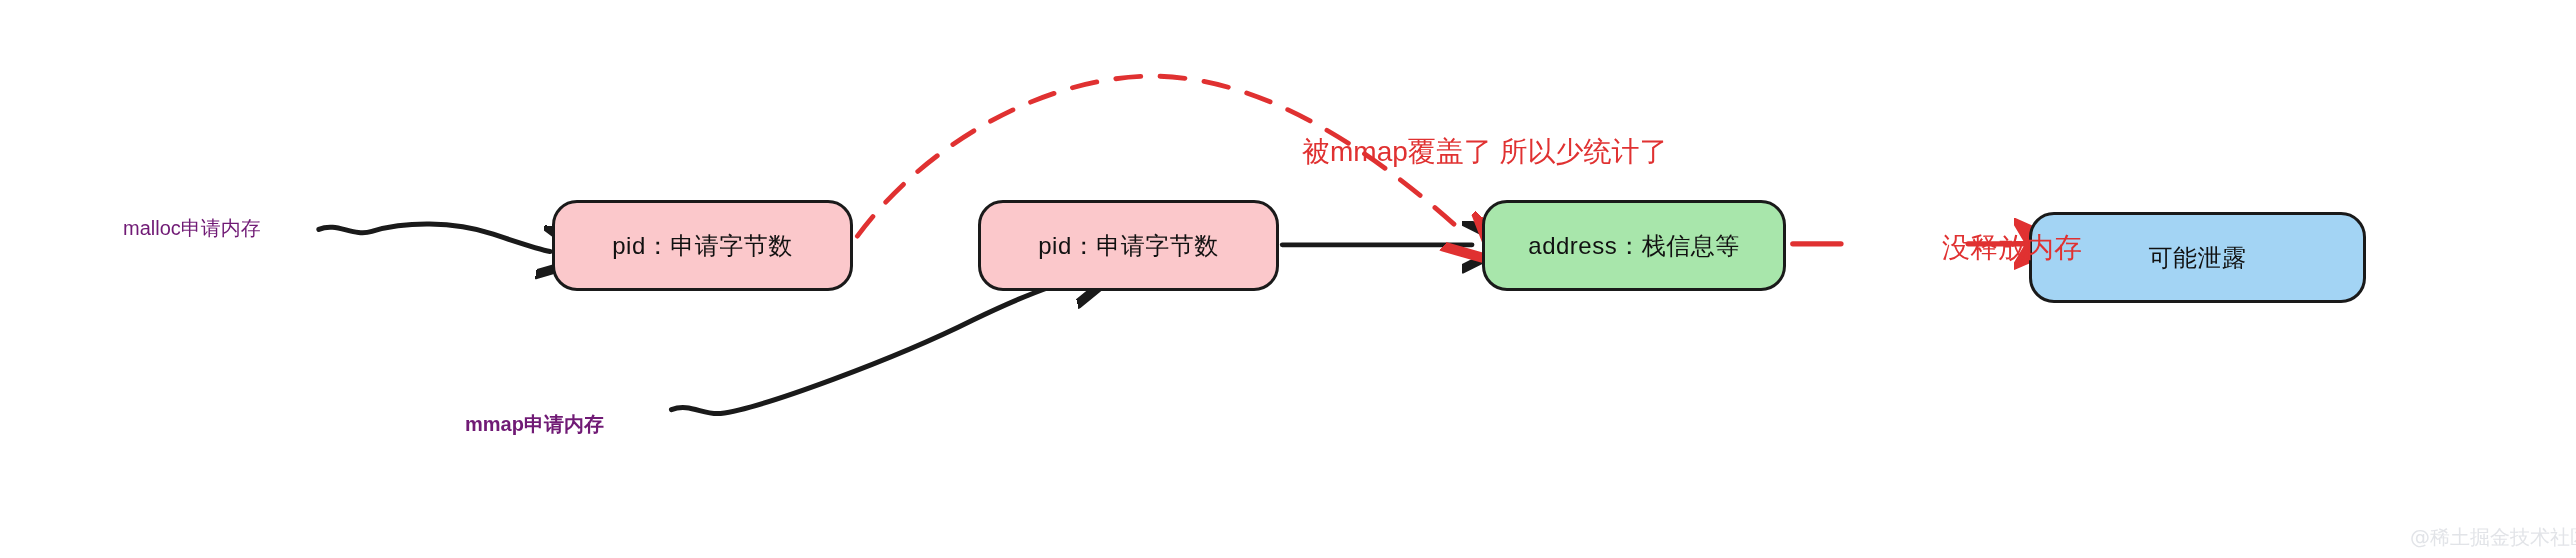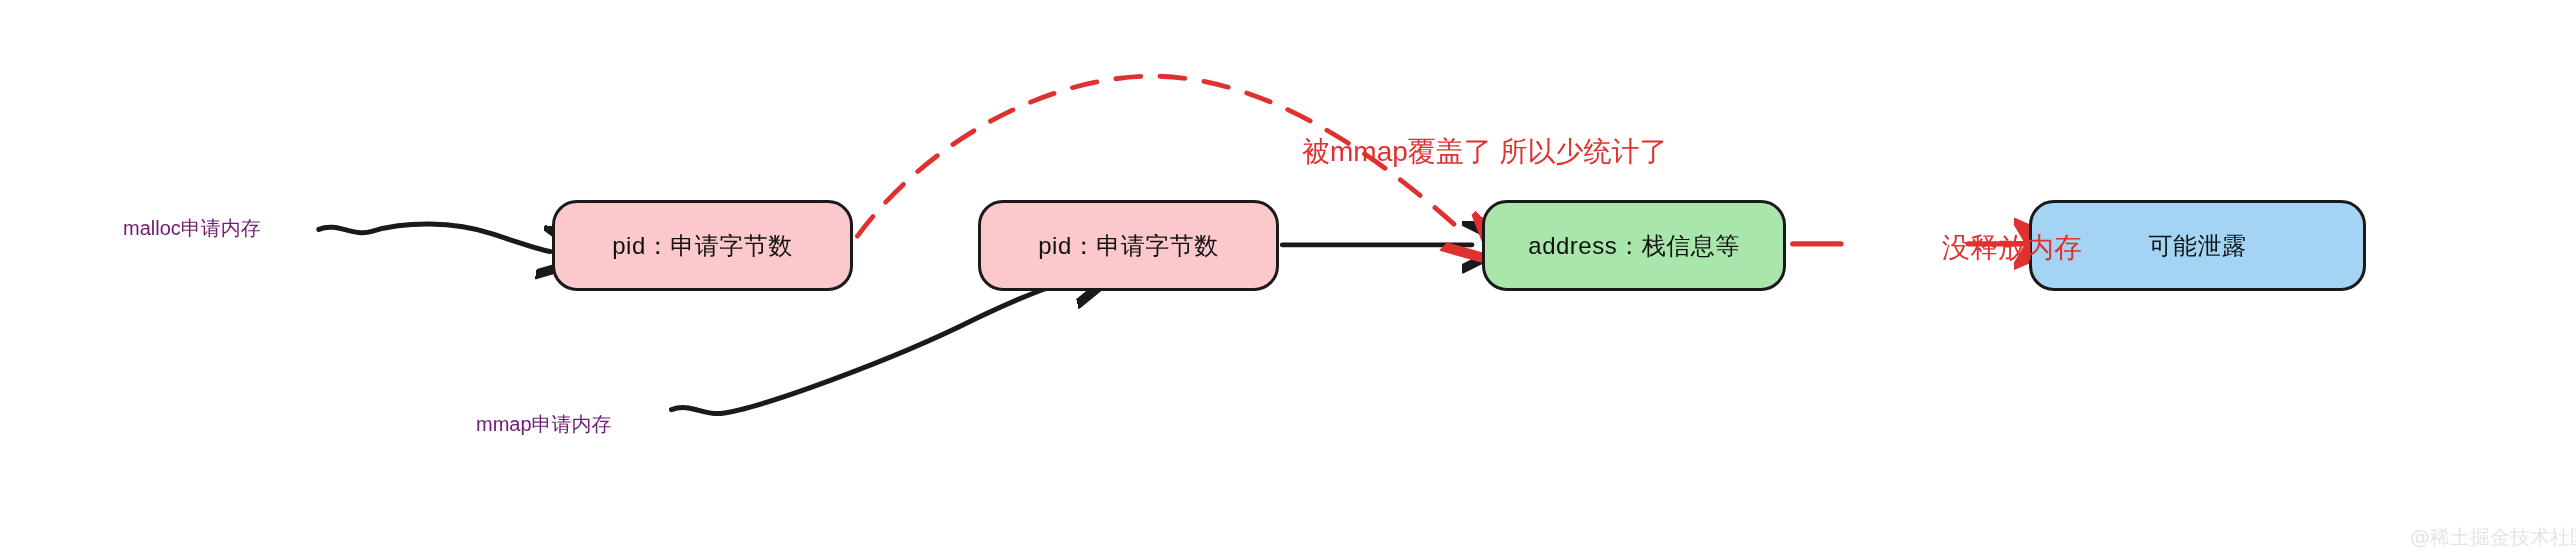--- a/index.html
+++ b/index.html
@@ -31,21 +31,21 @@
     display: flex;
     align-items: center;
     justify-content: center;
     font-size: 24px;
     color: #111111;
     letter-spacing: 0.5px;
     white-space: nowrap;
   }
   .node-pink   { background: #fbc8cb; }
   .node-green  { background: #a8e6ab; }
-  .node-blue   { background: #a3d4f4; }
+  .node-blue   { background: #a3d4f4; margin-top: 12px; }
 
   .lbl {
     position: absolute;
     font-size: 20px;
     color: #701a75;
     white-space: nowrap;
   }
   .lbl-red {
     position: absolute;
     font-size: 28px;
@@ -101,21 +101,21 @@
   <div class="node node-green" style="left:1482px; top:200px; width:304px; height:91px;">
     <span>address：栈信息等</span>
   </div>
 
   <div class="node node-blue" style="left:2029px; top:200px; width:337px; height:91px;">
     <span>可能泄露</span>
   </div>
 
   <div class="lbl" style="left:123px; top:215px;">malloc申请内存</div>
 
-  <div class="lbl" style="left:476px; top:411px;">mmap申请内存</div>
+  <div class="lbl" style="left:465px; top:411px;font-weight:bold;">mmap申请内存</div>
 
   <div class="lbl-red" style="left:1302px; top:96px;margin-top:37px;">被mmap覆盖了 所以少统计了</div>
 
   <div class="lbl-red" style="left:1934px; top:229px;margin-left:8px;">没释放内存</div>
 
   <div class="watermark" style="left:2410px; top:524px;">@稀土掘金技术社区</div>
 
 </div>
 
 

